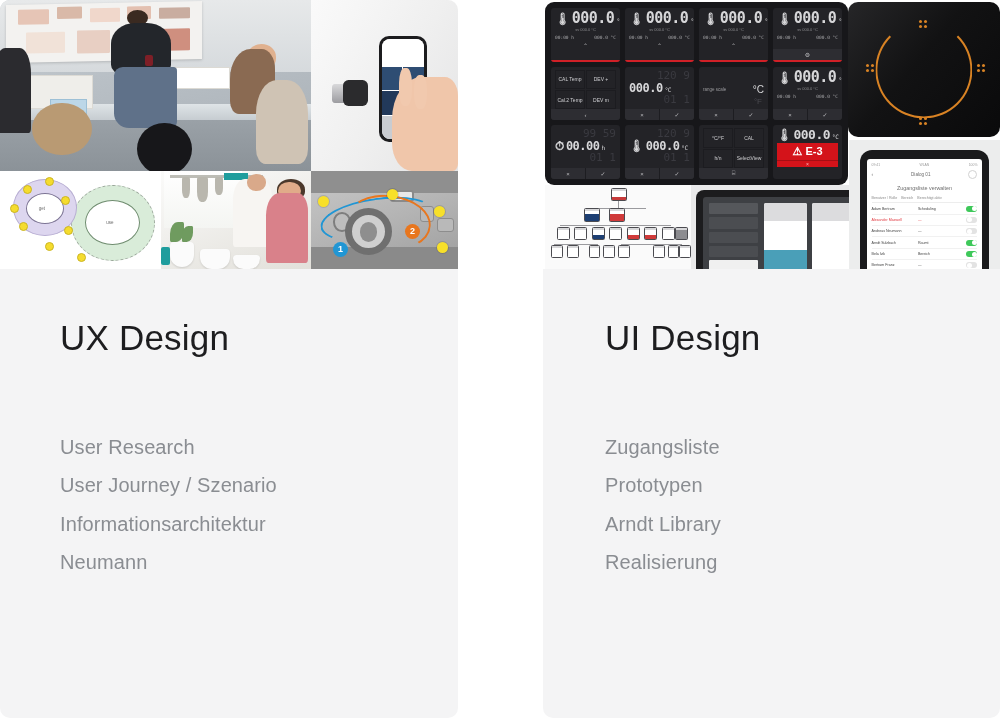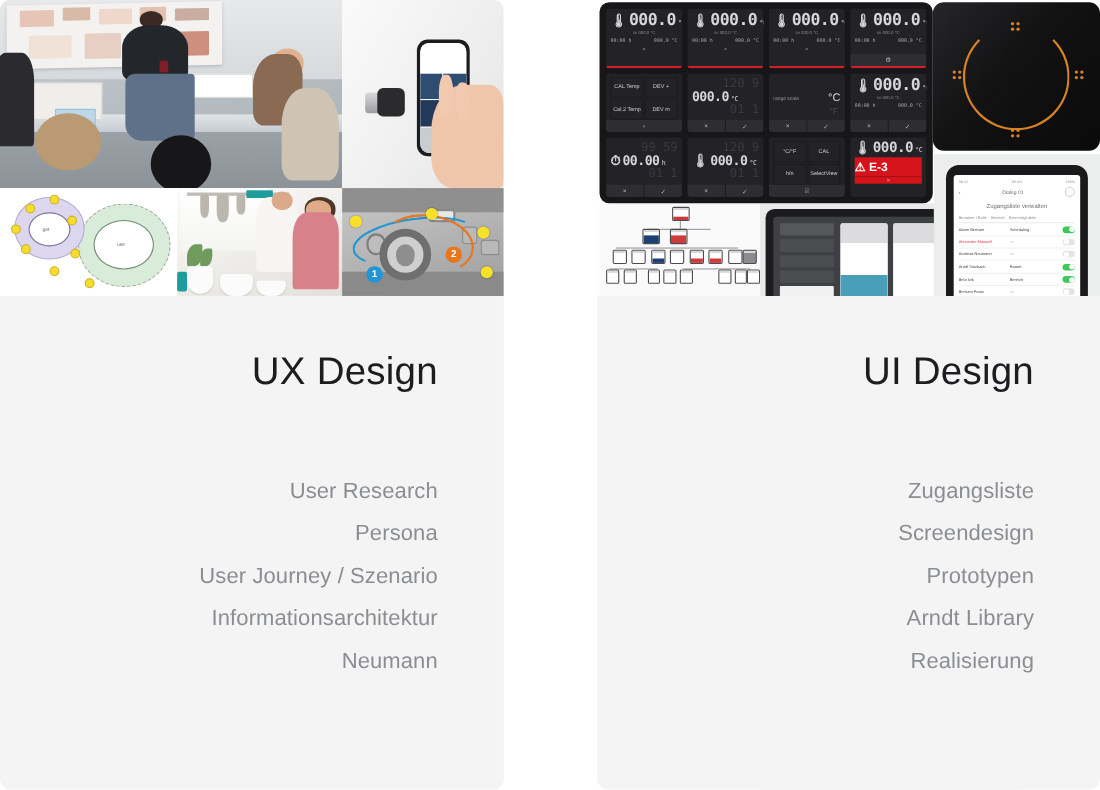--- a/index.html
+++ b/index.html
@@ -17,21 +17,21 @@
     background: #f4f4f5;
     border-radius: 10px;
     overflow: hidden;
   }
   #card-ux { left: 0; width: 458px; }
   #card-ui { left: 543px; width: 457px; }
 
   .media { position: relative; width: 100%; height: 269px; background: #fff; overflow: hidden; }
   .media-row { position: absolute; overflow: hidden; }
 
-  .card-body { padding: 50px 60px 0 60px; text-align: right; }
+  .card-body { padding: 50px 60px 0 60px; }
   #card-ui .card-body { padding-left: 62px; }
   .card-title {
     font-size: 35px; font-weight: 300; color: #1d1d1f;
     letter-spacing: 0.2px; line-height: 1.1;
   }
   .topic-list { list-style: none; margin-top: 70px; }
   .topic-list li {
     font-size: 20px; font-weight: 300; color: #8a8d92;
     line-height: 38.6px; letter-spacing: 0.1px; white-space: nowrap;
   }
@@ -142,21 +142,21 @@
   .tile .meta { display:flex; justify-content:space-between; font-size:4.5px;
                 color:#a9a9ac; margin-top:3px; font-family:"DejaVu Sans Mono", monospace; }
   .tile .bar { position:absolute; left:0; right:0; bottom:0; height:2px; background:#d12027; }
   .tile .btnrow { position:absolute; left:0; right:0; bottom:0; height:11px;
                   background:#2d2d32; display:flex; }
   .tile .btnrow span { flex:1; display:flex; align-items:center; justify-content:center;
                        font-size:6px; color:#b9b9bc; border-left:1px solid #1d1d21; }
   .tile .btnrow span:first-child { border-left:none; }
   .tile .ghost { font-size:11px; color:#3a3a40; text-align:right;
                  font-family:"DejaVu Sans Mono", monospace; line-height:1.1; }
-  .tile.alarm .alarmbox { background:#d4131a; color:#fff; 
+  .tile.alarm .alarmbox { background:#d4131a; color:#fff; text-align:center;
                           font-size:11px; font-weight:700; padding:2px 0; margin-top:2px; }
   .tile.alarm .alarmsub { background:#d4131a; color:#ffb9bb; text-align:center;
                           font-size:5px; border-top:1px solid #a50e14; }
   .quad { display:grid; grid-template-columns:1fr 1fr; grid-template-rows:1fr 1fr;
           gap:1px; font-size:5px; color:#cfcfd2; }
   .quad > div { display:flex; align-items:center; justify-content:center;
                 border:1px solid #1c1c20; }
   .therm { font-size:12px; line-height:1; }
 
   
@@ -353,21 +353,20 @@
         <div class="c-dot" style="left:86%;top:72%;"></div>
         <div class="c-badge" style="left:15%;top:72%;background:#2196d4;">1</div>
         <div class="c-badge" style="left:64%;top:54%;background:#e8761e;">2</div>
       </div>
     </div>
 
     <div class="card-body">
       <h2 class="card-title">UX Design</h2>
       <ul class="topic-list">
         <li>User Research</li>
-        <li>Persona</li>
         <li>User Journey / Szenario</li>
         <li>Informationsarchitektur</li>
         <li>Neumann</li>
       </ul>
     </div>
   </section>
 
   <section class="card" id="card-ui">
 
     <div class="media">
@@ -763,20 +762,19 @@
           </div>
         </div>
       </div>
 
     </div>
 
     <div class="card-body">
       <h2 class="card-title">UI Design</h2>
       <ul class="topic-list">
         <li>Zugangsliste</li>
-        <li>Screendesign</li>
         <li>Prototypen</li>
         <li>Arndt Library</li>
         <li>Realisierung</li>
       </ul>
     </div>
   </section>
 </div>
 
 </body></html>

